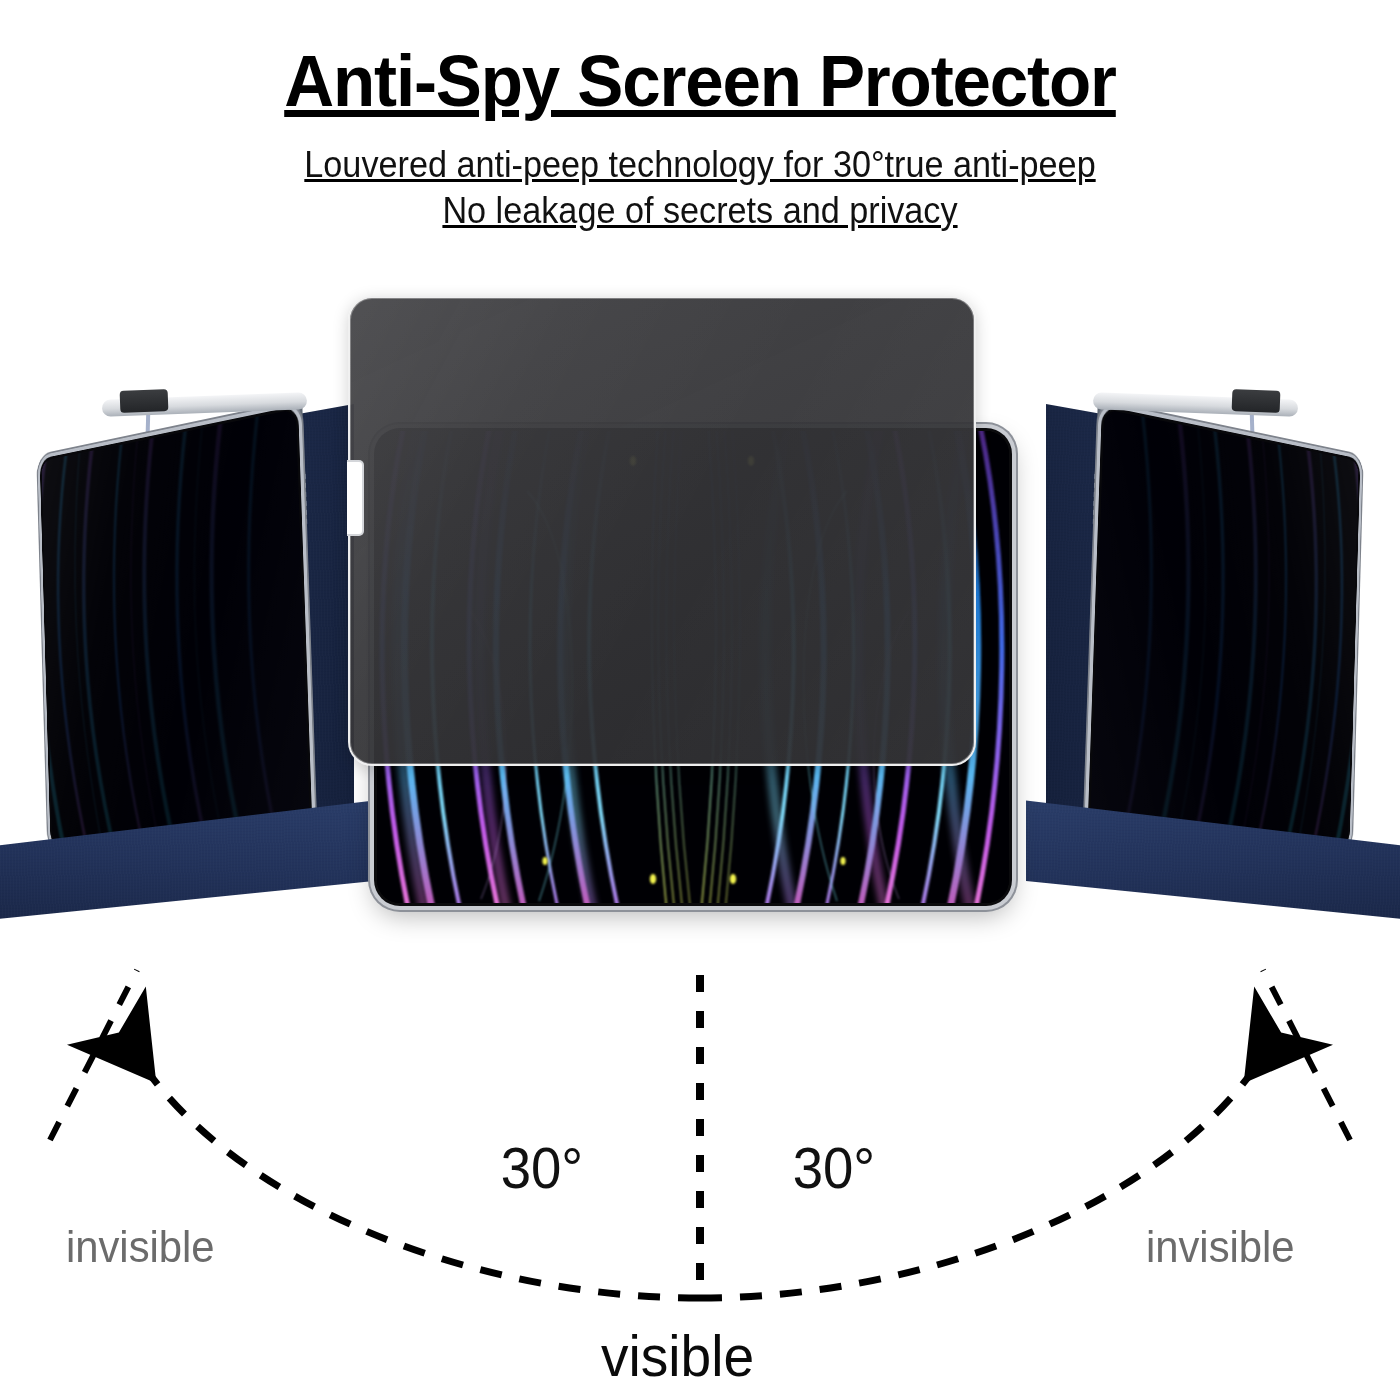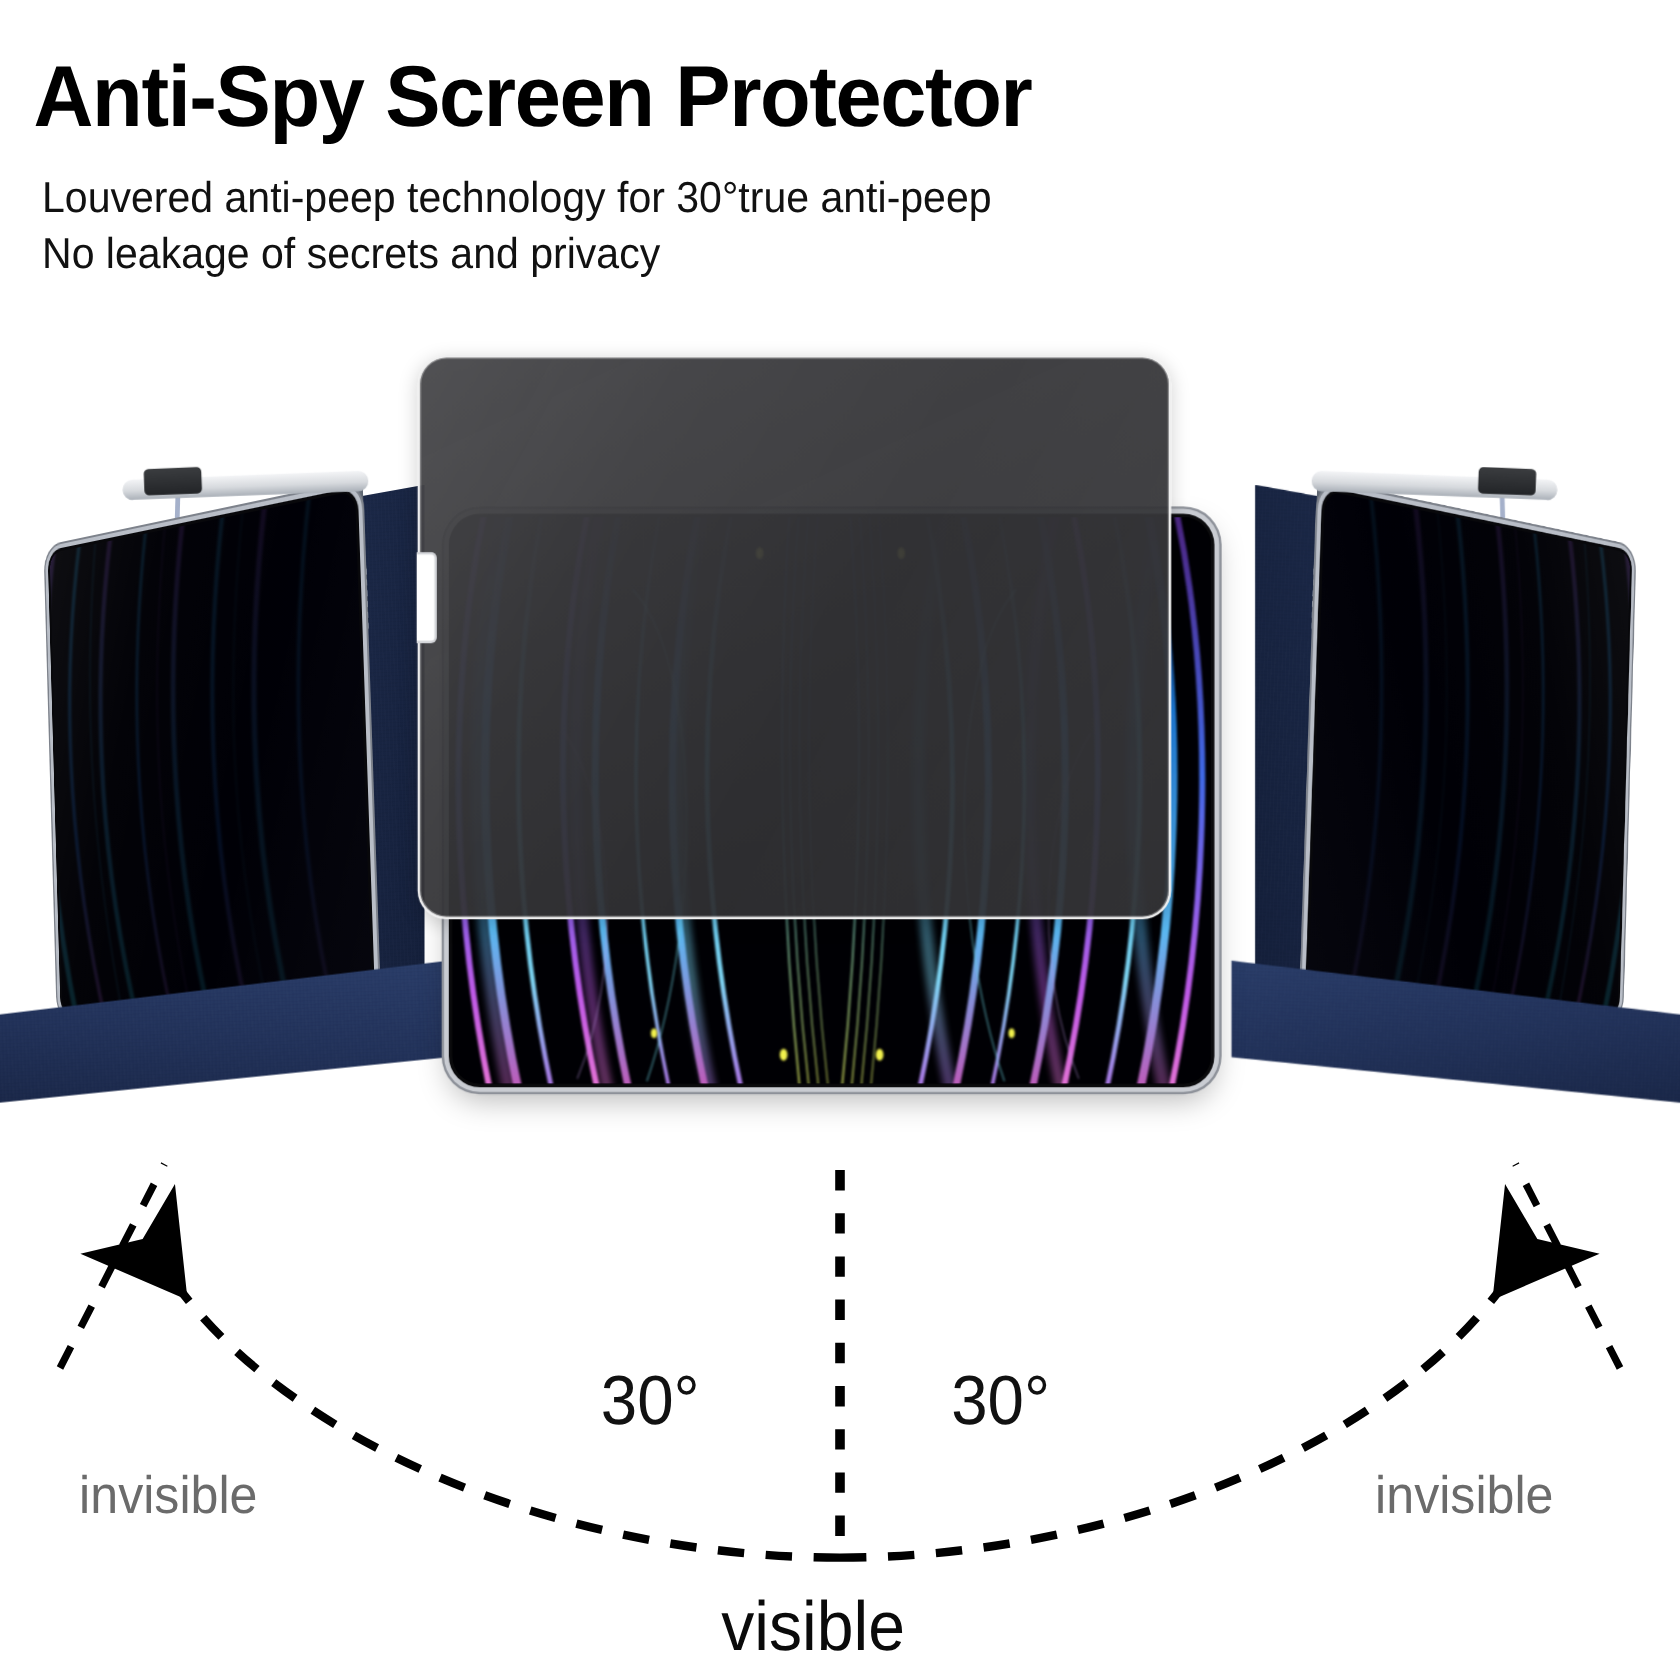--- a/index.html
+++ b/index.html
@@ -15,20 +15,22 @@
     overflow: hidden;
     font-family: "Liberation Sans", sans-serif;
     -webkit-font-smoothing: antialiased;
   }
 
   
   .header {
     position: absolute;
     top: 0; left: 0;
     width: 1400px;
+    text-align: center;
+    text-decoration: underline;
   }
   .title {
     margin: 0;
     padding-top: 44px;
     font-family: "Liberation Sans", sans-serif;
     font-size: 72px;
     font-weight: 700;
     letter-spacing: -1.2px;
     color: #000000;
     line-height: 1.05;

